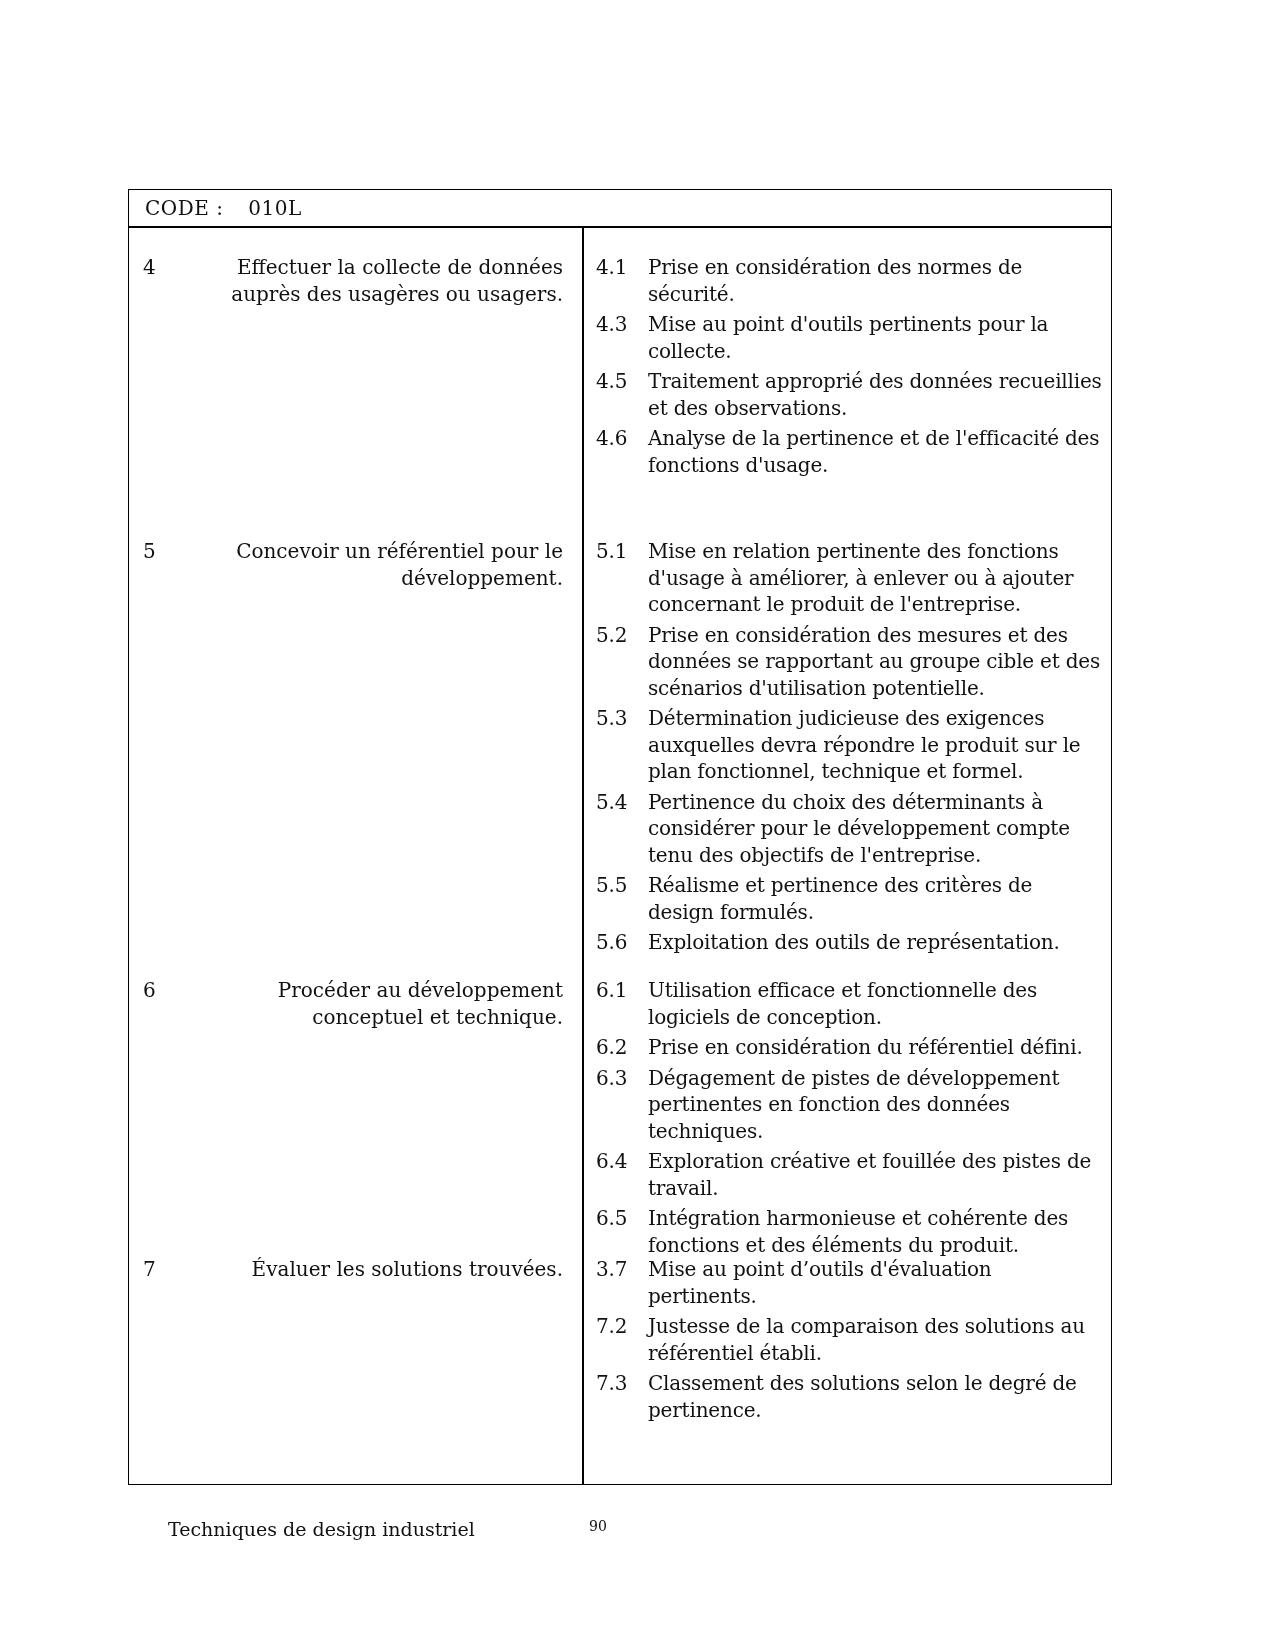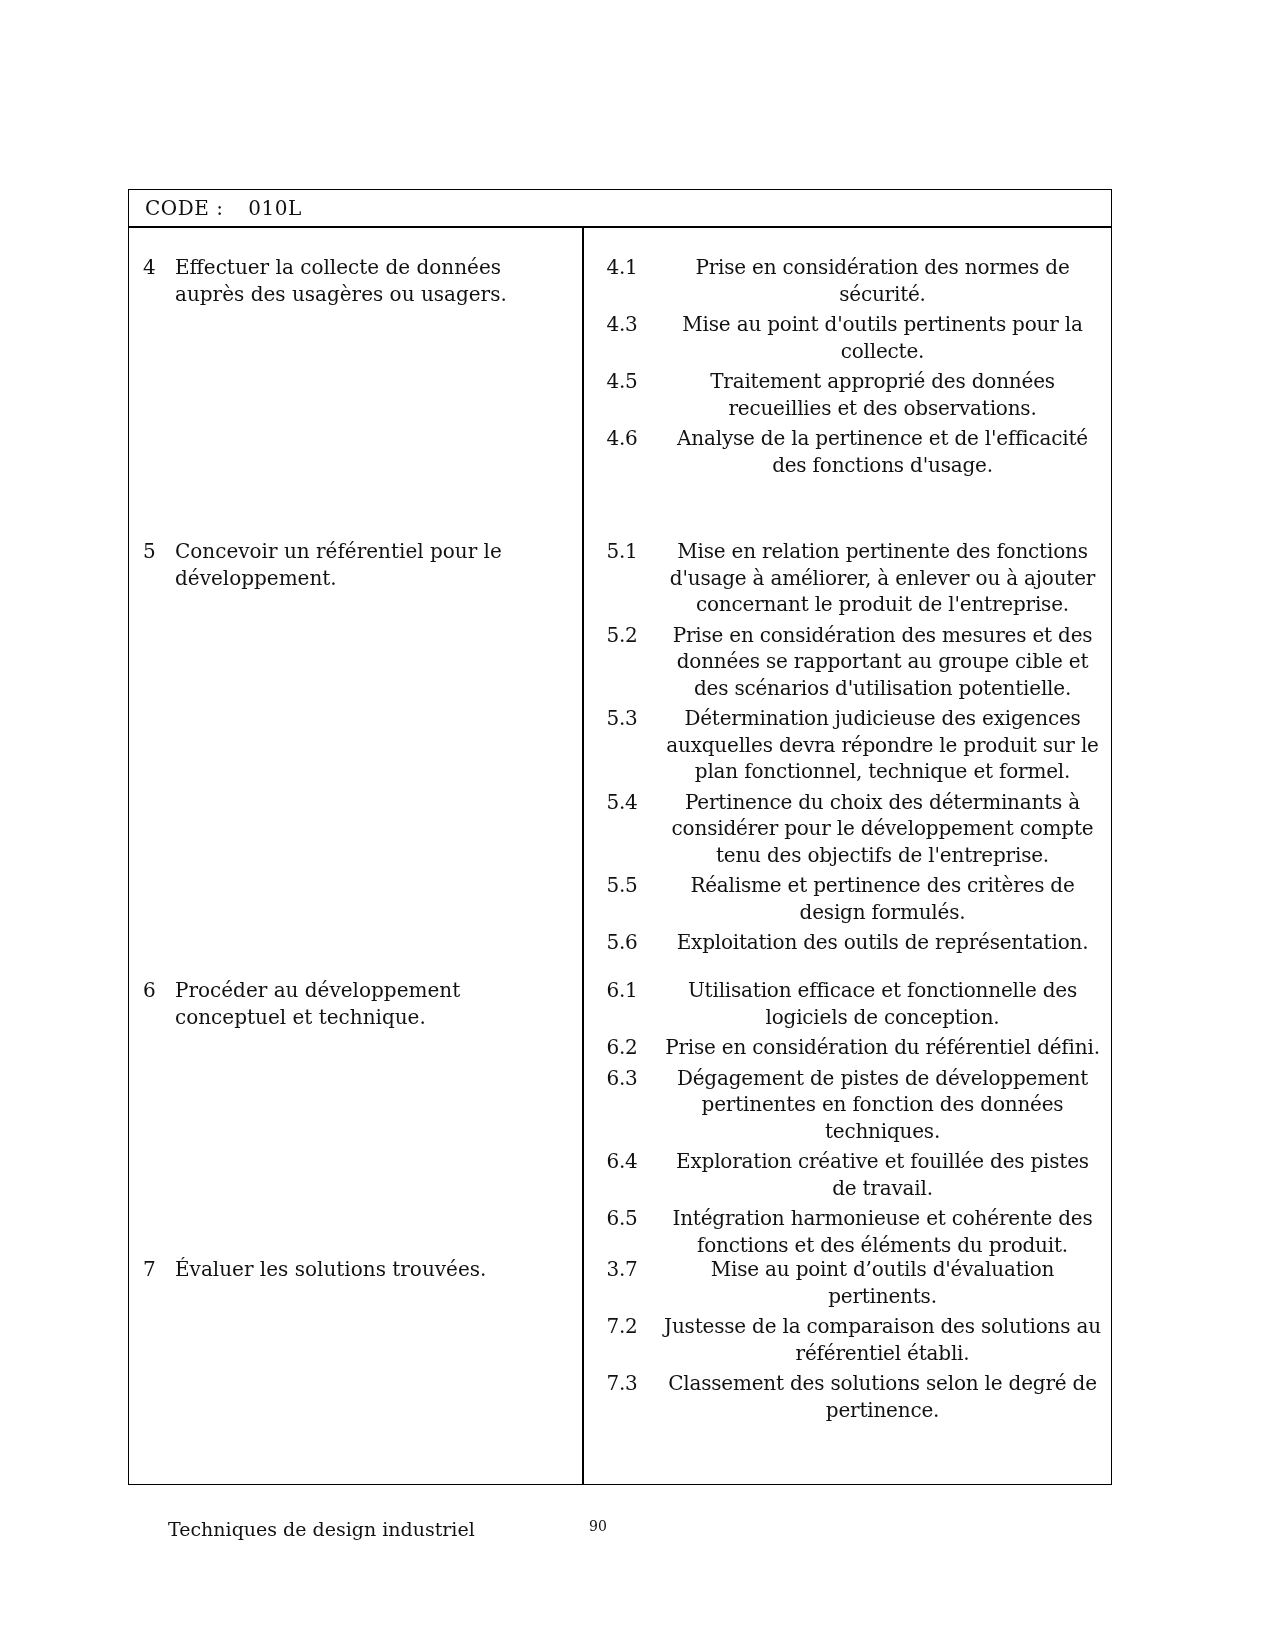--- a/index.html
+++ b/index.html
@@ -63,39 +63,38 @@
       left: 14px;
       width: 420px;
       font-size: 20px;
       line-height: 27px;
       display: flex;
     }
     .competency .num {
       width: 32px;
       flex: 0 0 32px;
     }
-    .competency .text { flex: 1; }
+    .competency .text { flex: 1; text-align: right; }
     .criteria-group {
       position: absolute;
       left: 12px;
       right: 8px;
-      text-align: center;
     }
     .criterion {
       display: flex;
       font-size: 20px;
       line-height: 26.5px;
       margin-bottom: 4px;
       letter-spacing: -0.2px;
     }
     .criterion .cnum {
       width: 52px;
       flex: 0 0 52px;
     }
-    .criterion .ctext { flex: 1; margin-left: 14px; }
+    .criterion .ctext { flex: 1; }
     .footer-left {
       position: absolute;
       left: 148px;
       top: 1518px;
       font-size: 19px;
       margin-left: 20px;
     }
     .footer-page {
       position: absolute;
       left: 589px;

